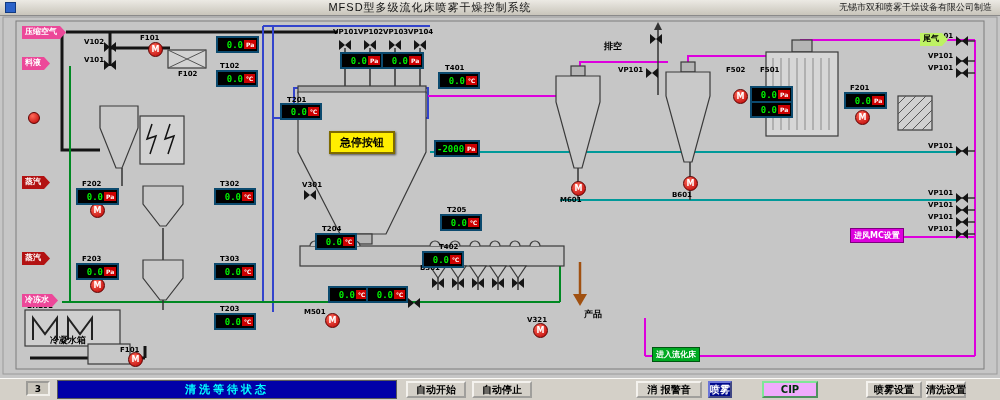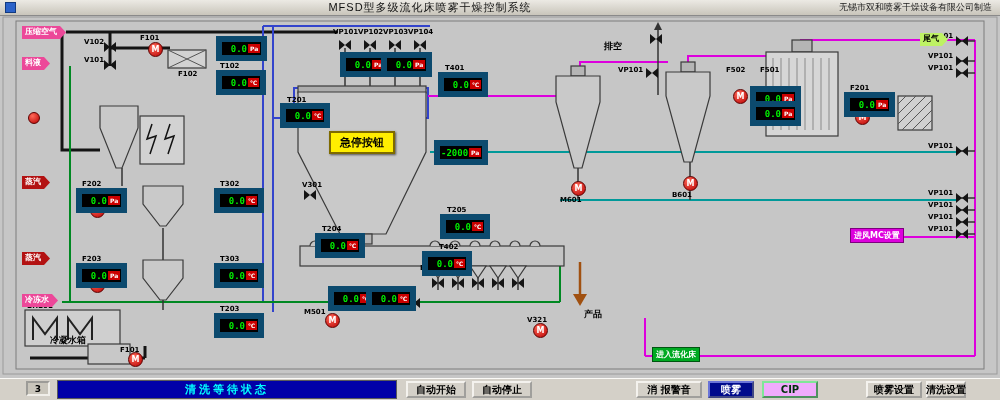--- a/index.html
+++ b/index.html
@@ -19,21 +19,21 @@
   .wm{position:absolute;left:62px;top:72px;z-index:60;white-space:nowrap;font-weight:bold;color:#ff0000;
       text-shadow:1px 1px 0 #ffffff,-1px -1px 0 #ffffff,1px -1px 0 #ffffff,-1px 1px 0 #ffffff}
   .wm .w1{font-size:33px;letter-spacing:2px}
   .wm .w2{font-size:29px;letter-spacing:1px}
 
   
   .lbl{position:absolute;font:bold 7px "DejaVu Sans",sans-serif;color:#000;white-space:nowrap;z-index:15}
   .lbl.cn{font-size:9px}
 
   
-  .disp{position:absolute;height:13px;background:#000;border:6px solid #0c4a6e;display:flex;align-items:center;z-index:20}
+  .disp{position:absolute;height:13px;background:#000;border:2px solid #0c4a6e;display:flex;align-items:center;z-index:20}
   .disp .v{font:bold 9px "DejaVu Sans Mono",monospace;color:#00ee00;min-width:24px;text-align:right;padding:0 1px}
   .disp .u{font:bold 6px "DejaVu Sans",sans-serif;color:#fff;background:#cc0000;padding:0 2px;height:9px;line-height:9px;margin-right:1px}
 
   
   .pump{position:absolute;width:13px;height:13px;border-radius:50%;background:radial-gradient(circle at 35% 30%,#ff6a5a,#b80000);border:1px solid #5e0000;color:#fff;font:bold 8px "DejaVu Sans",sans-serif;text-align:center;line-height:13px;z-index:18}
   .reddot{position:absolute;width:10px;height:10px;border-radius:50%;background:radial-gradient(circle at 35% 30%,#ff6a5a,#b80000);border:1px solid #5e0000;z-index:18}
 
   
   .valve{position:absolute;width:12px;height:10px;z-index:16}
   .valve::before{content:"";position:absolute;left:0;top:0;width:0;height:0;border-top:5px solid transparent;border-bottom:5px solid transparent;border-left:6px solid #141414}
@@ -392,18 +392,18 @@
   <span class="lbl cn" style="left:50px;top:334px">冷凝水箱</span>
   <span class="lbl" style="left:120px;top:346px">F101</span>
   <div class="pump" style="left:128px;top:352px">M</div>
 
   <div class="statusbar"></div>
   <div class="pagebox">3</div>
   <div class="statusfield">清洗等待状态</div>
   <button class="btn" style="left:406px;width:60px">自动开始</button>
   <button class="btn" style="left:472px;width:60px">自动停止</button>
   <button class="btn" style="left:636px;width:66px">消 报警音</button>
-  <button class="btn dark" style="left:708px;width:46px">喷雾</button>
+  <button class="btn dark" style="left:708px;width:24px">喷雾</button>
   <button class="btn green" style="left:762px;width:56px">CIP</button>
   <button class="btn" style="left:866px;width:56px">喷雾设置</button>
   <button class="btn" style="left:926px;width:40px">清洗设置</button>
 
 </div>
 
 </body></html>

